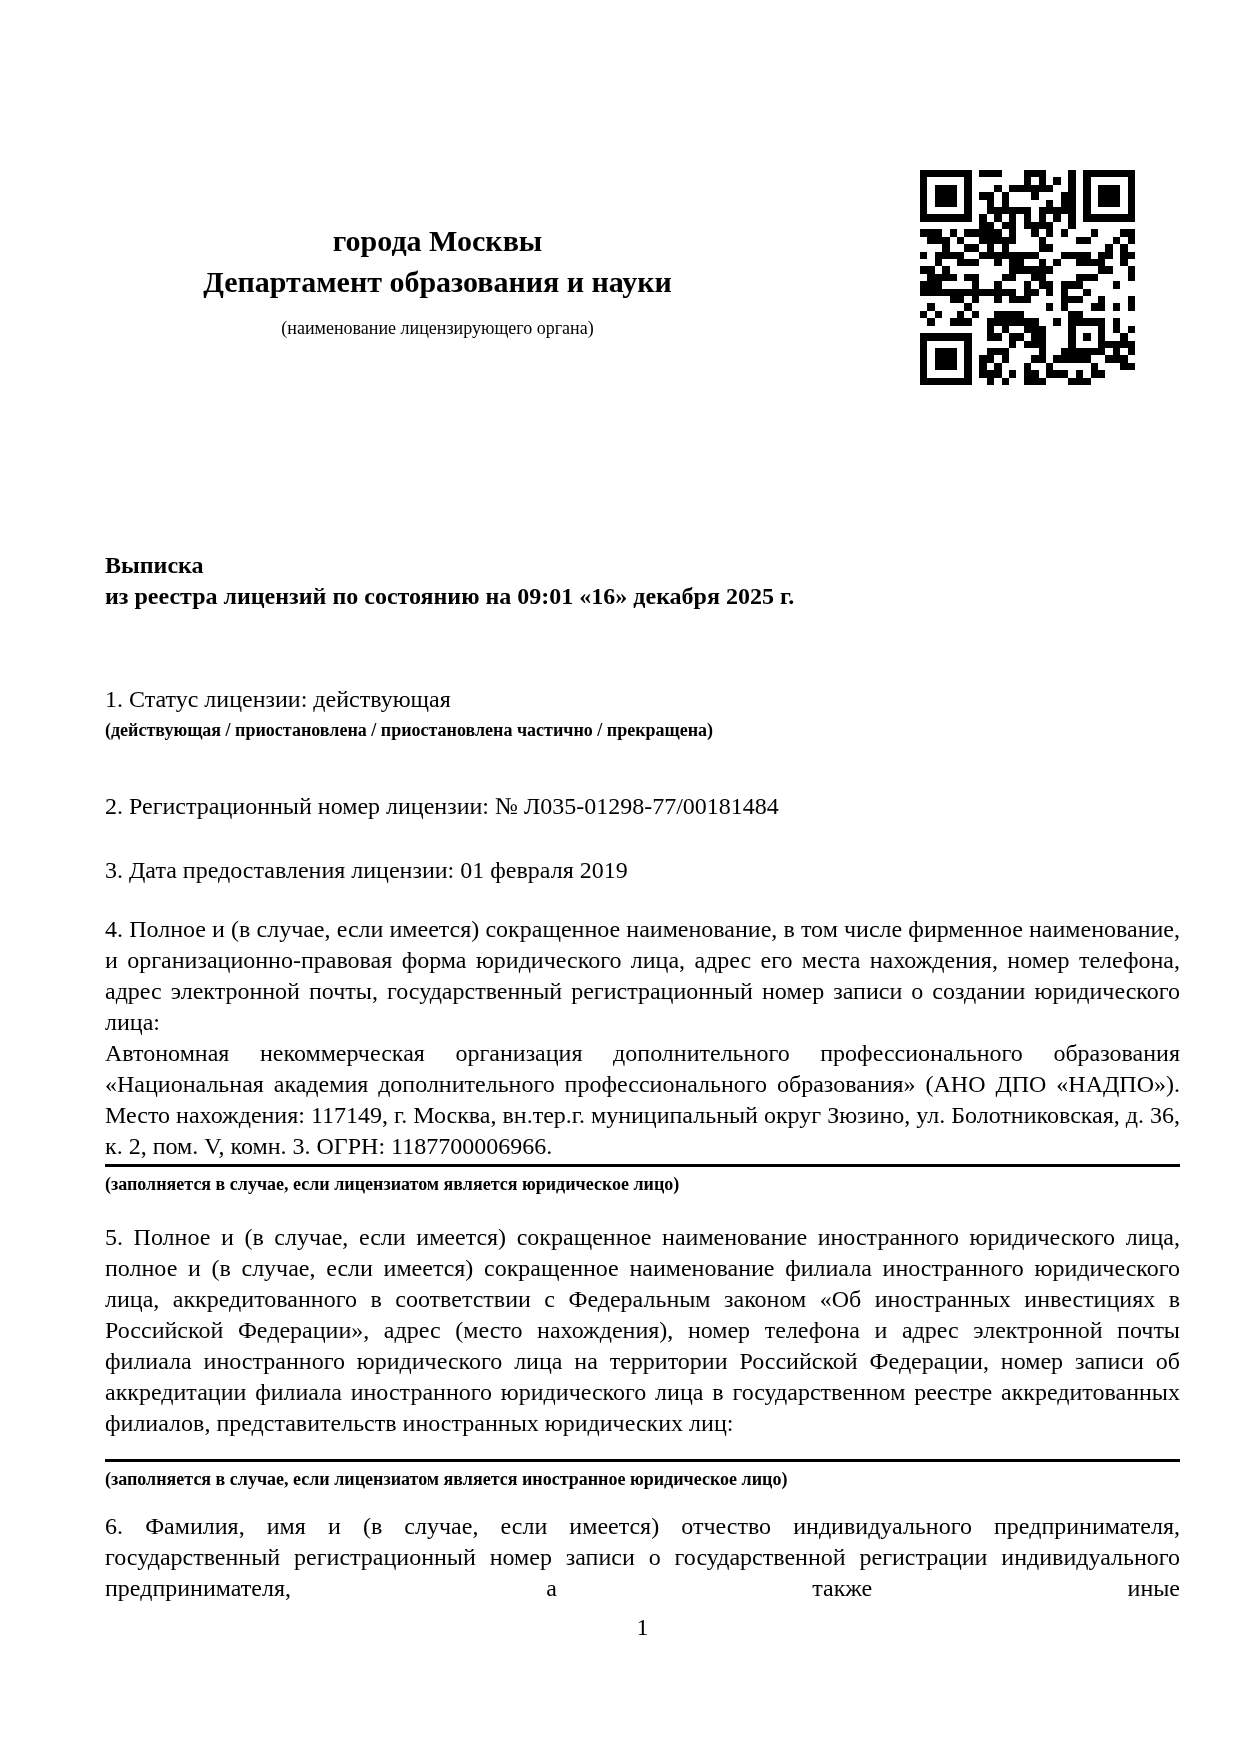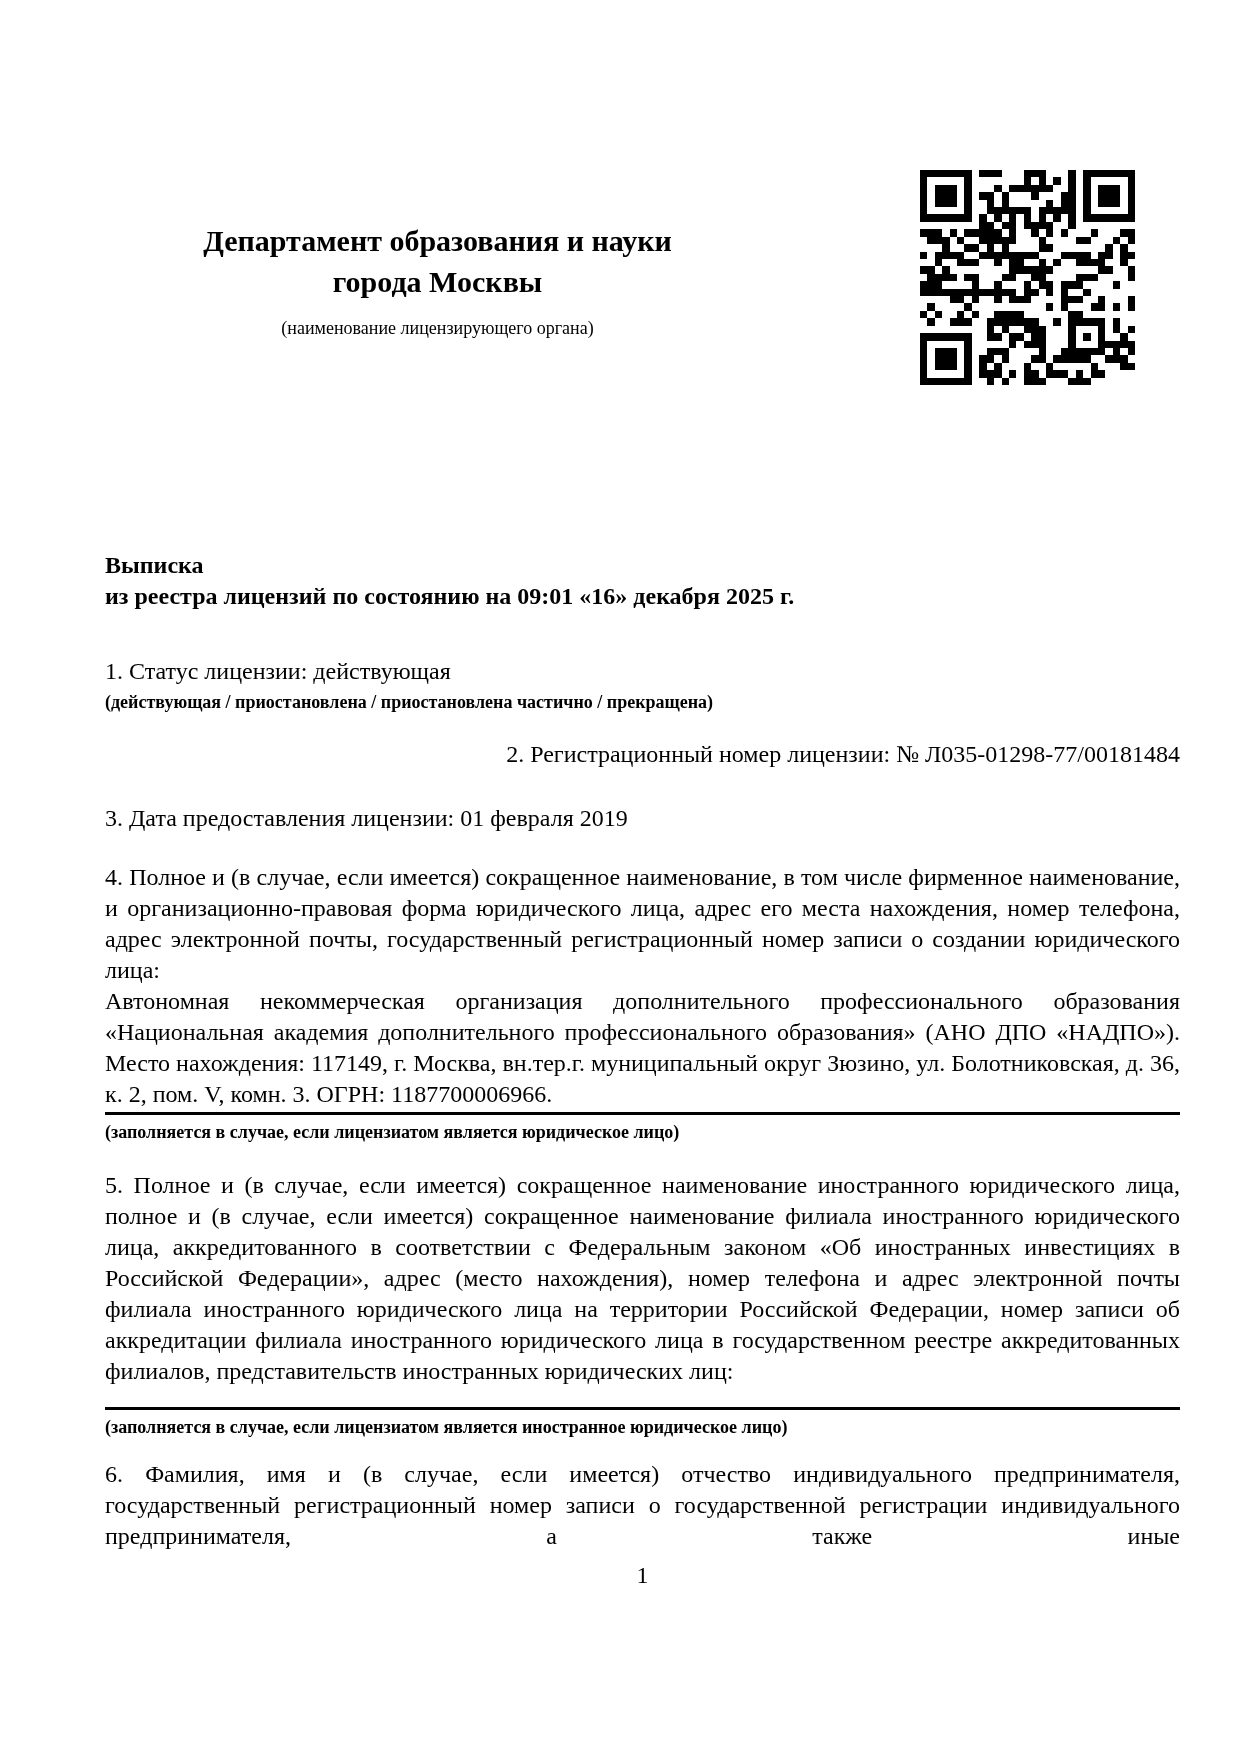--- a/index.html
+++ b/index.html
@@ -25,44 +25,44 @@
   .qr-box svg { display: block; }
 
   .centered { width: 950px; text-align: left; font-weight: bold; }
   .doc-title { margin-top: 165px; }
 
   .item { margin: 0; }
   .note { font-size: 18px; line-height: 26px; }
   .para { margin: 0; text-align: justify; }
   .para.justify-last { text-align-last: justify; }
 
-  .mt-item1 { margin-top: 44px; }
+  .mt-item1 { margin-top: 72px; }
   .mt-note1 { margin-top: 2px; }
-  .mt-item2 { margin-top: 24px; text-align: right; }
+  .mt-item2 { margin-top: 48px; }
   .mt-item3 { margin-top: 33px; }
   .mt-para4 { margin-top: 28px; }
   .rule { height: 3px; background: #000; width: 100%; }
   .mt-rule1 { margin-top: 2px; }
   .mt-note4 { margin-top: 4px; }
   .mt-para5 { margin-top: 25px; }
   .mt-rule2 { margin-top: 20px; }
   .mt-note5 { margin-top: 4px; }
   .mt-para6 { margin-top: 19px; }
   .page-number { margin-top: 8px; width: 100%; text-align: center; }
 </style>
 </head>
 <body>
 
 <div class="page">
 
   <div class="header">
     <div class="org-block">
       <div class="org-title">
+        <div>города Москвы</div>
         <div>Департамент образования и науки</div>
-        <div>города Москвы</div>
       </div>
       <div class="org-caption">(наименование лицензирующего органа)</div>
     </div>
     <div class="qr-box" id="qr">
         <svg viewBox="0 0 29 29" width="215" height="215" shape-rendering="crispEdges" fill="#000000">
           <rect x="0" y="0" width="1" height="1"></rect>
           <rect x="1" y="0" width="1" height="1"></rect>
           <rect x="2" y="0" width="1" height="1"></rect>
           <rect x="3" y="0" width="1" height="1"></rect>
           <rect x="4" y="0" width="1" height="1"></rect>

